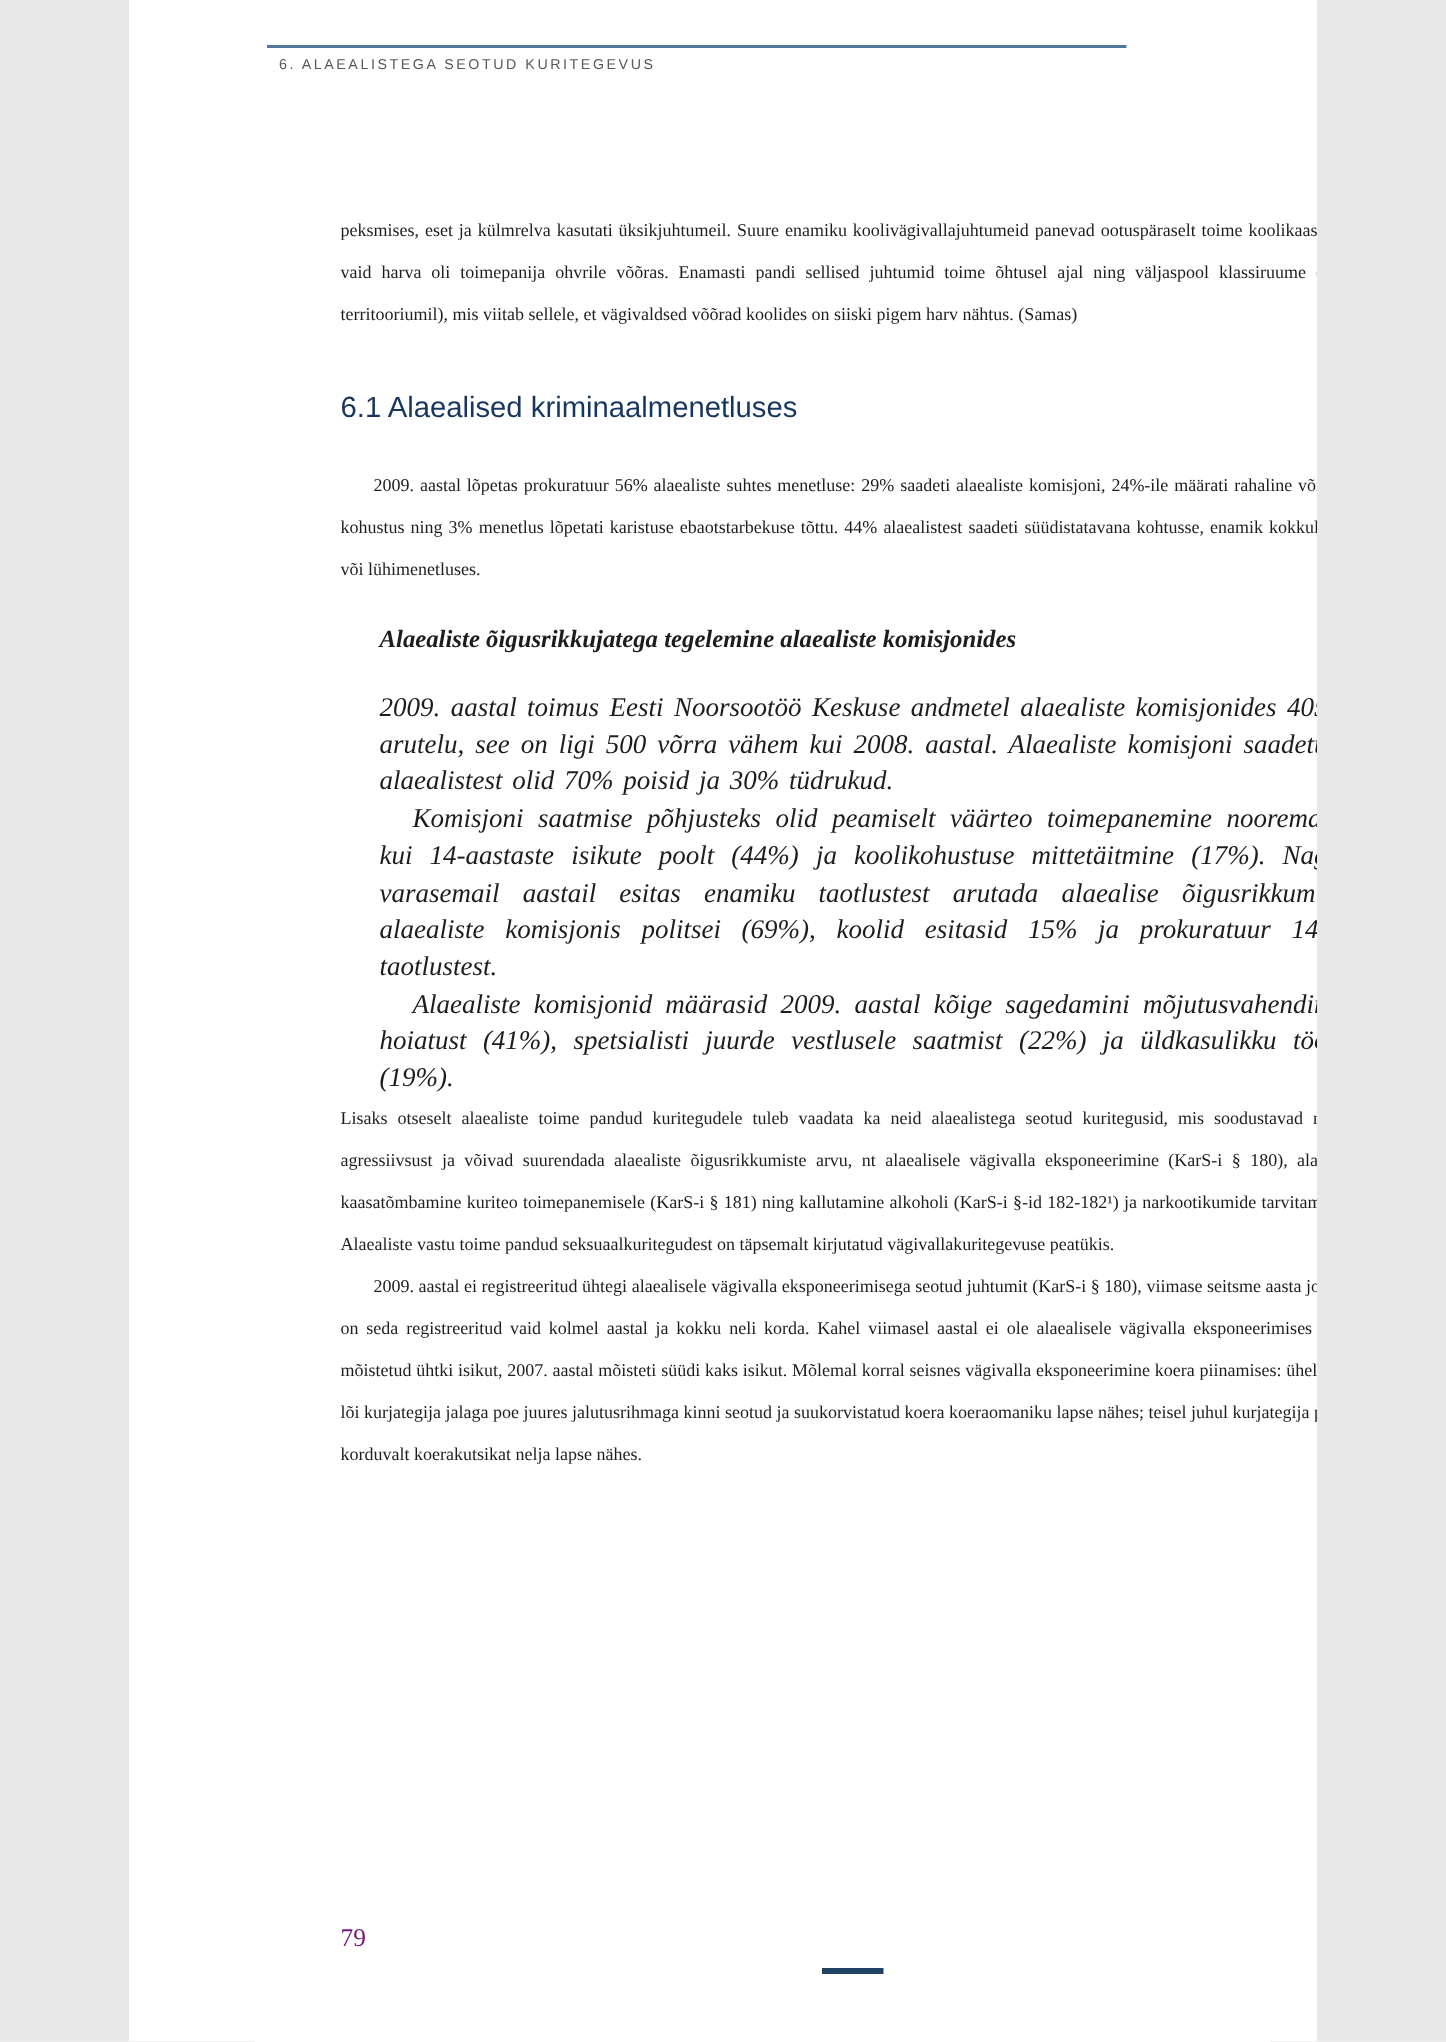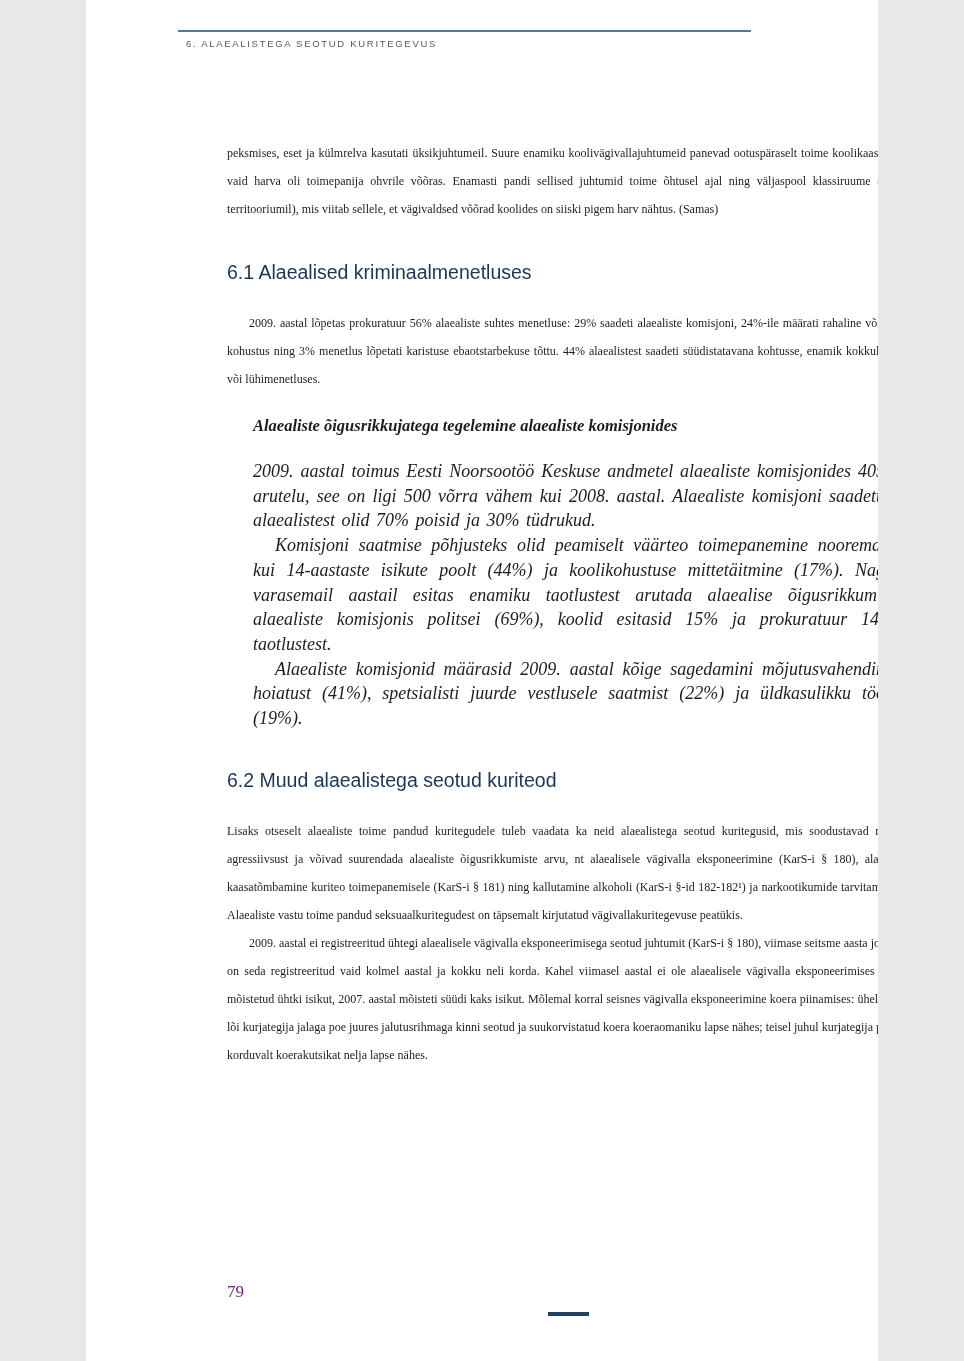--- a/index.html
+++ b/index.html
@@ -141,21 +141,20 @@
 
     <p class="indent">2009. aastal lõpetas prokuratuur 56% alaealiste suhtes menetluse: 29% saadeti alaealiste komisjoni, 24%-ile määrati rahaline või muu kohustus ning 3% menetlus lõpetati karistuse ebaotstarbekuse tõttu. 44% alaealistest saadeti süüdistatavana kohtusse, enamik kokkuleppe- või lühimenetluses.</p>
 
     <div class="excerpt">
       <div class="excerpt-title">Alaealiste õigusrikkujatega tegelemine alaealiste komisjonides</div>
       <p>2009. aastal toimus Eesti Noorsootöö Keskuse andmetel alaealiste komisjonides 4051 arutelu, see on ligi 500 võrra vähem kui 2008. aastal. Alaealiste komisjoni saadetud alaealistest olid 70% poisid ja 30% tüdrukud.</p>
       <p class="indent">Komisjoni saatmise põhjusteks olid peamiselt väärteo toimepanemine nooremate kui 14-aastaste isikute poolt (44%) ja koolikohustuse mittetäitmine (17%). Nagu varasemail aastail esitas enamiku taotlustest arutada alaealise õigusrikkumist alaealiste komisjonis politsei (69%), koolid esitasid 15% ja prokuratuur 14% taotlustest.</p>
       <p class="indent">Alaealiste komisjonid määrasid 2009. aastal kõige sagedamini mõjutusvahendina hoiatust (41%), spetsialisti juurde vestlusele saatmist (22%) ja üldkasulikku tööd (19%).</p>
     </div>
 
-    <h2 class="section" style="color: rgb(23, 54, 93);">6.2 Muud alaealistega seotud kuriteod</h2>
 
     <p>Lisaks otseselt alaealiste toime pandud kuritegudele tuleb vaadata ka neid alaealistega seotud kuritegusid, mis soodustavad noorte agressiivsust ja võivad suurendada alaealiste õigusrikkumiste arvu, nt alaealisele vägivalla eksponeerimine (KarS-i § 180), alaealise kaasatõmbamine kuriteo toimepanemisele (KarS-i § 181) ning kallutamine alkoholi (KarS-i §-id 182-182¹) ja narkootikumide tarvitamisele. Alaealiste vastu toime pandud seksuaalkuritegudest on täpsemalt kirjutatud vägivallakuritegevuse peatükis.</p>
     <p class="indent">2009. aastal ei registreeritud ühtegi alaealisele vägivalla eksponeerimisega seotud juhtumit (KarS-i § 180), viimase seitsme aasta jooksul on seda registreeritud vaid kolmel aastal ja kokku neli korda. Kahel viimasel aastal ei ole alaealisele vägivalla eksponeerimises süüdi mõistetud ühtki isikut, 2007. aastal mõisteti süüdi kaks isikut. Mõlemal korral seisnes vägivalla eksponeerimine koera piinamises: ühel juhul lõi kurjategija jalaga poe juures jalutusrihmaga kinni seotud ja suukorvistatud koera koeraomaniku lapse nähes; teisel juhul kurjategija peksis korduvalt koerakutsikat nelja lapse nähes.</p>
 
   </div>
 
   <div class="page-number">79</div>
   <div class="footer-rule" style="background: rgb(30, 65, 100);"></div>
 
 </div>

